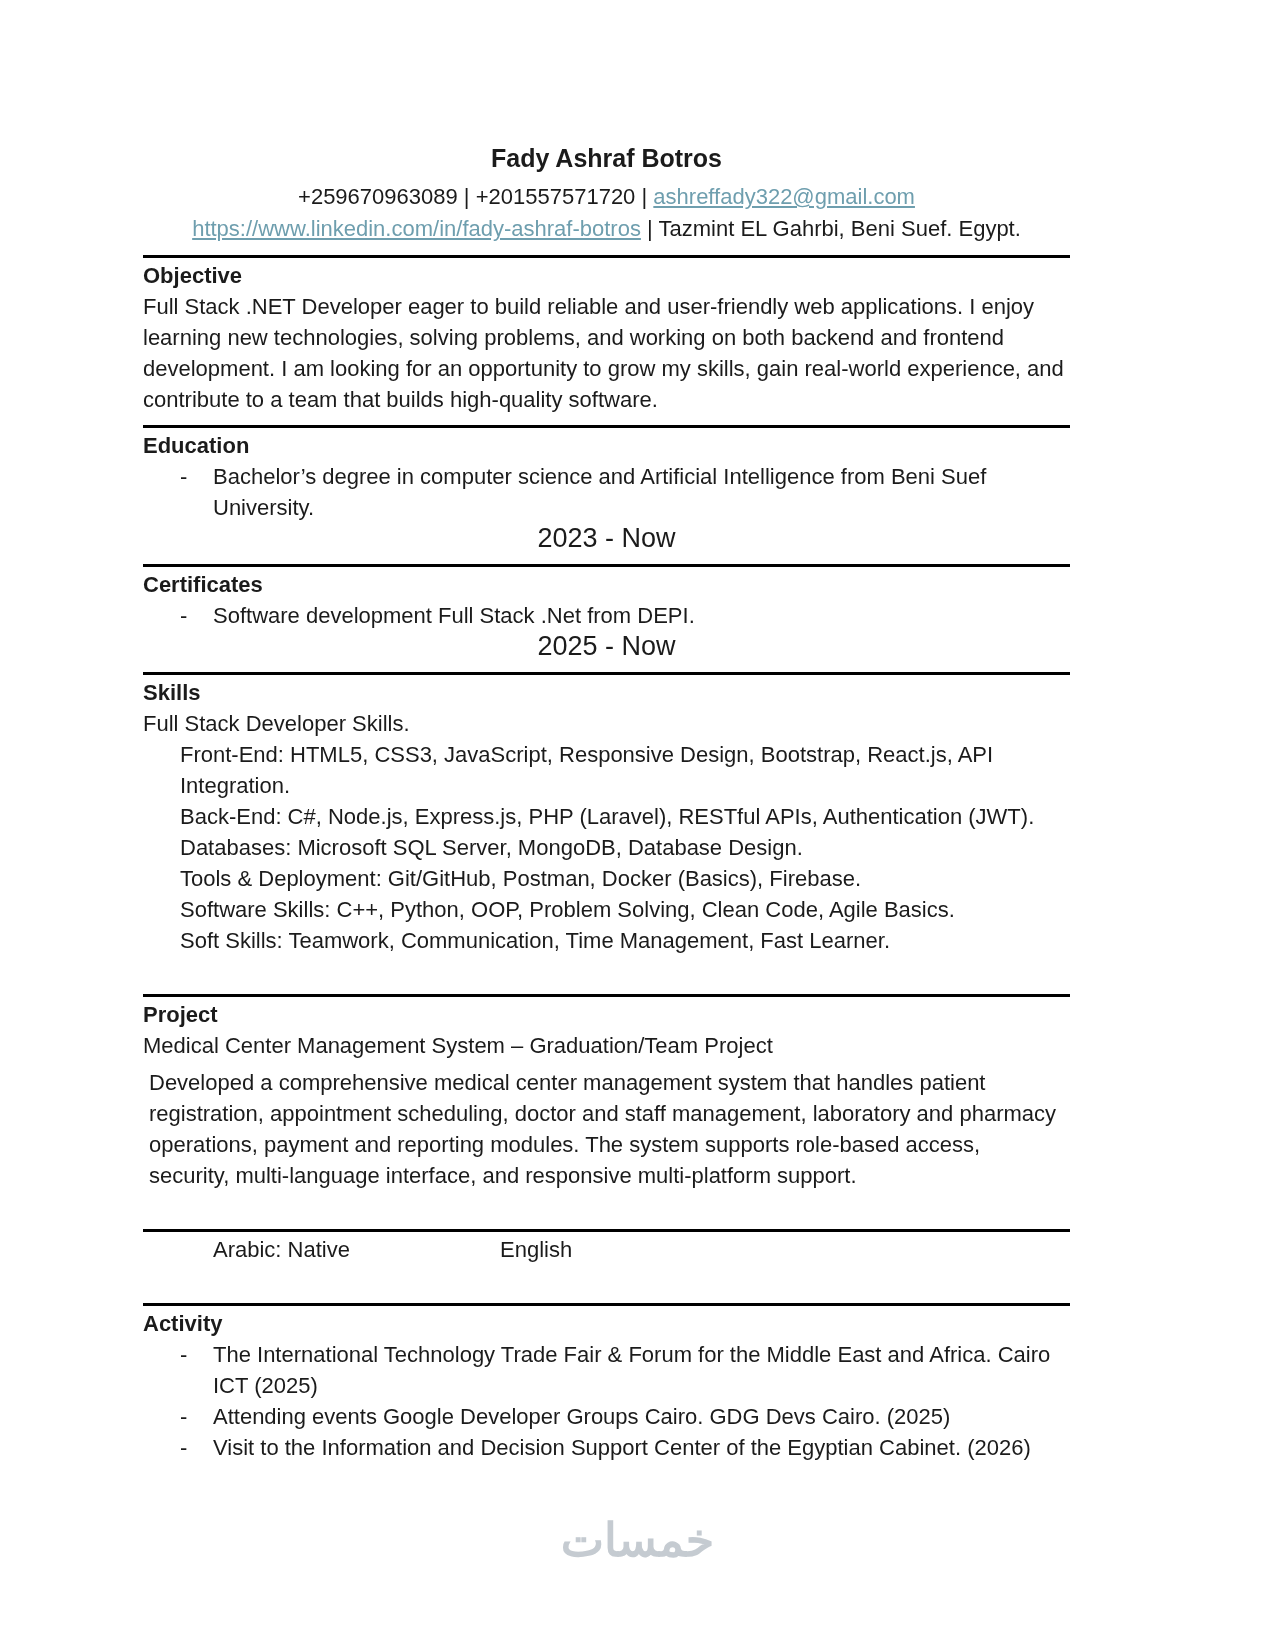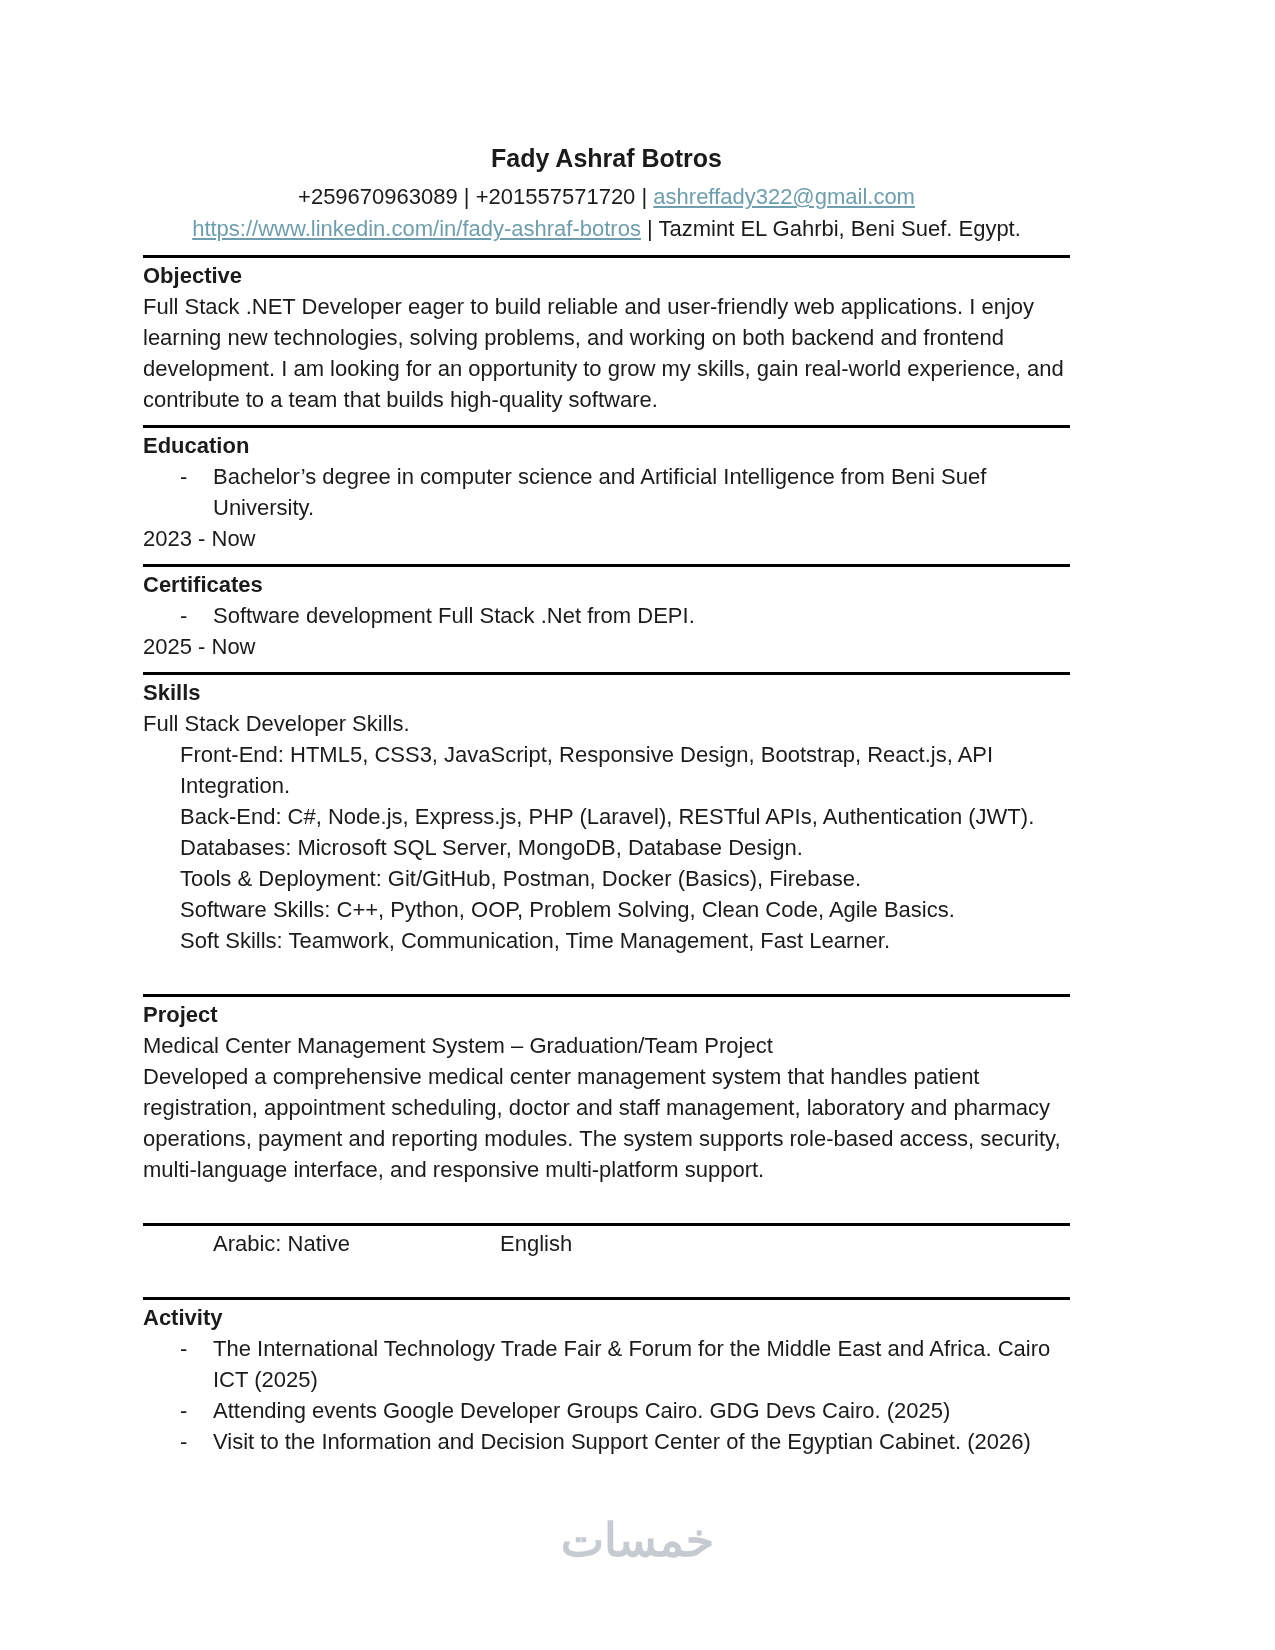--- a/index.html
+++ b/index.html
@@ -58,22 +58,22 @@
     font-size: 22px;
     line-height: 31px;
   }
   .dash {
     margin-left: 37px;
     flex: 0 0 33px;
     width: 33px;
   }
   .bullet-text { flex: 1 1 auto; }
   .date-line {
-    text-align: left;
-    font-size: 22px;
+    text-align: center;
+    font-size: 27px;
     line-height: 31px;
   }
   .skill-line {
     margin-left: 37px;
     font-size: 22px;
     line-height: 31px;
   }
   .indent-block {
     margin-left: 70px;
     font-size: 22px;
@@ -153,21 +153,21 @@
     <div class="skill-line">Databases: Microsoft SQL Server, MongoDB, Database Design.</div>
     <div class="skill-line">Tools &amp; Deployment: Git/GitHub, Postman, Docker (Basics), Firebase.</div>
     <div class="skill-line">Software Skills: C++, Python, OOP, Problem Solving, Clean Code, Agile Basics.</div>
     <div class="skill-line">Soft Skills: Teamwork, Communication, Time Management, Fast Learner.</div>
   </section>
 
   <hr class="rule gap">
   <section>
     <h2 class="sec-heading">Project</h2>
     <div class="body-text">Medical Center Management System – Graduation/Team Project</div>
-    <p class="indent-block" style="margin:0;">Developed a comprehensive medical center management system that handles patient registration, appointment scheduling, doctor and staff management, laboratory and pharmacy operations, payment and reporting modules. The system supports role-based access, security, multi-language interface, and responsive multi-platform support.</p>
+    <p class="indent-block" style="margin:6px;">Developed a comprehensive medical center management system that handles patient registration, appointment scheduling, doctor and staff management, laboratory and pharmacy operations, payment and reporting modules. The system supports role-based access, security, multi-language interface, and responsive multi-platform support.</p>
   </section>
 
   <hr class="rule gap">
   <section>
     <div class="lang-row">
       <span class="lang-first">Arabic: Native</span>
       <span>English</span>
     </div>
   </section>
 

